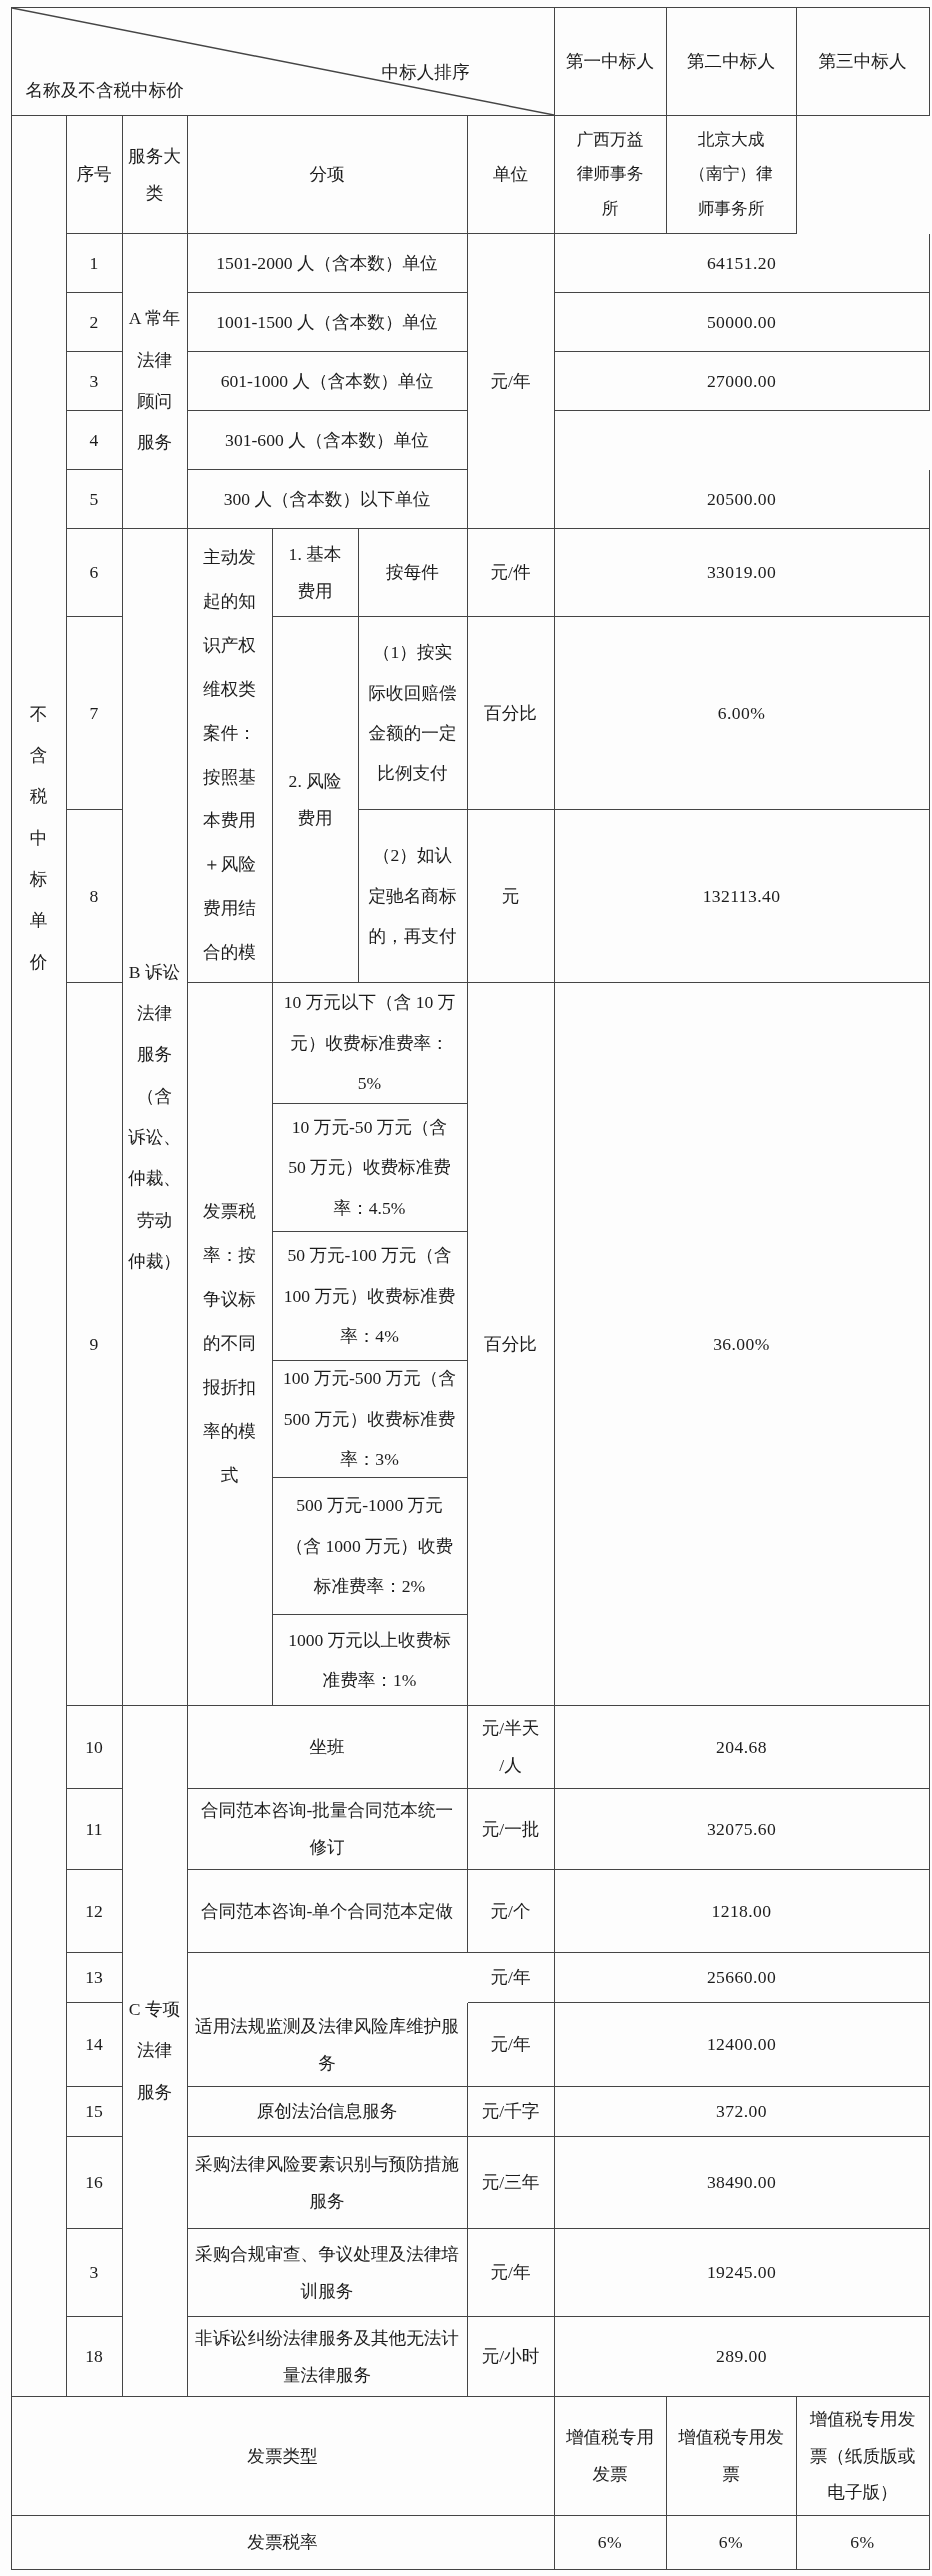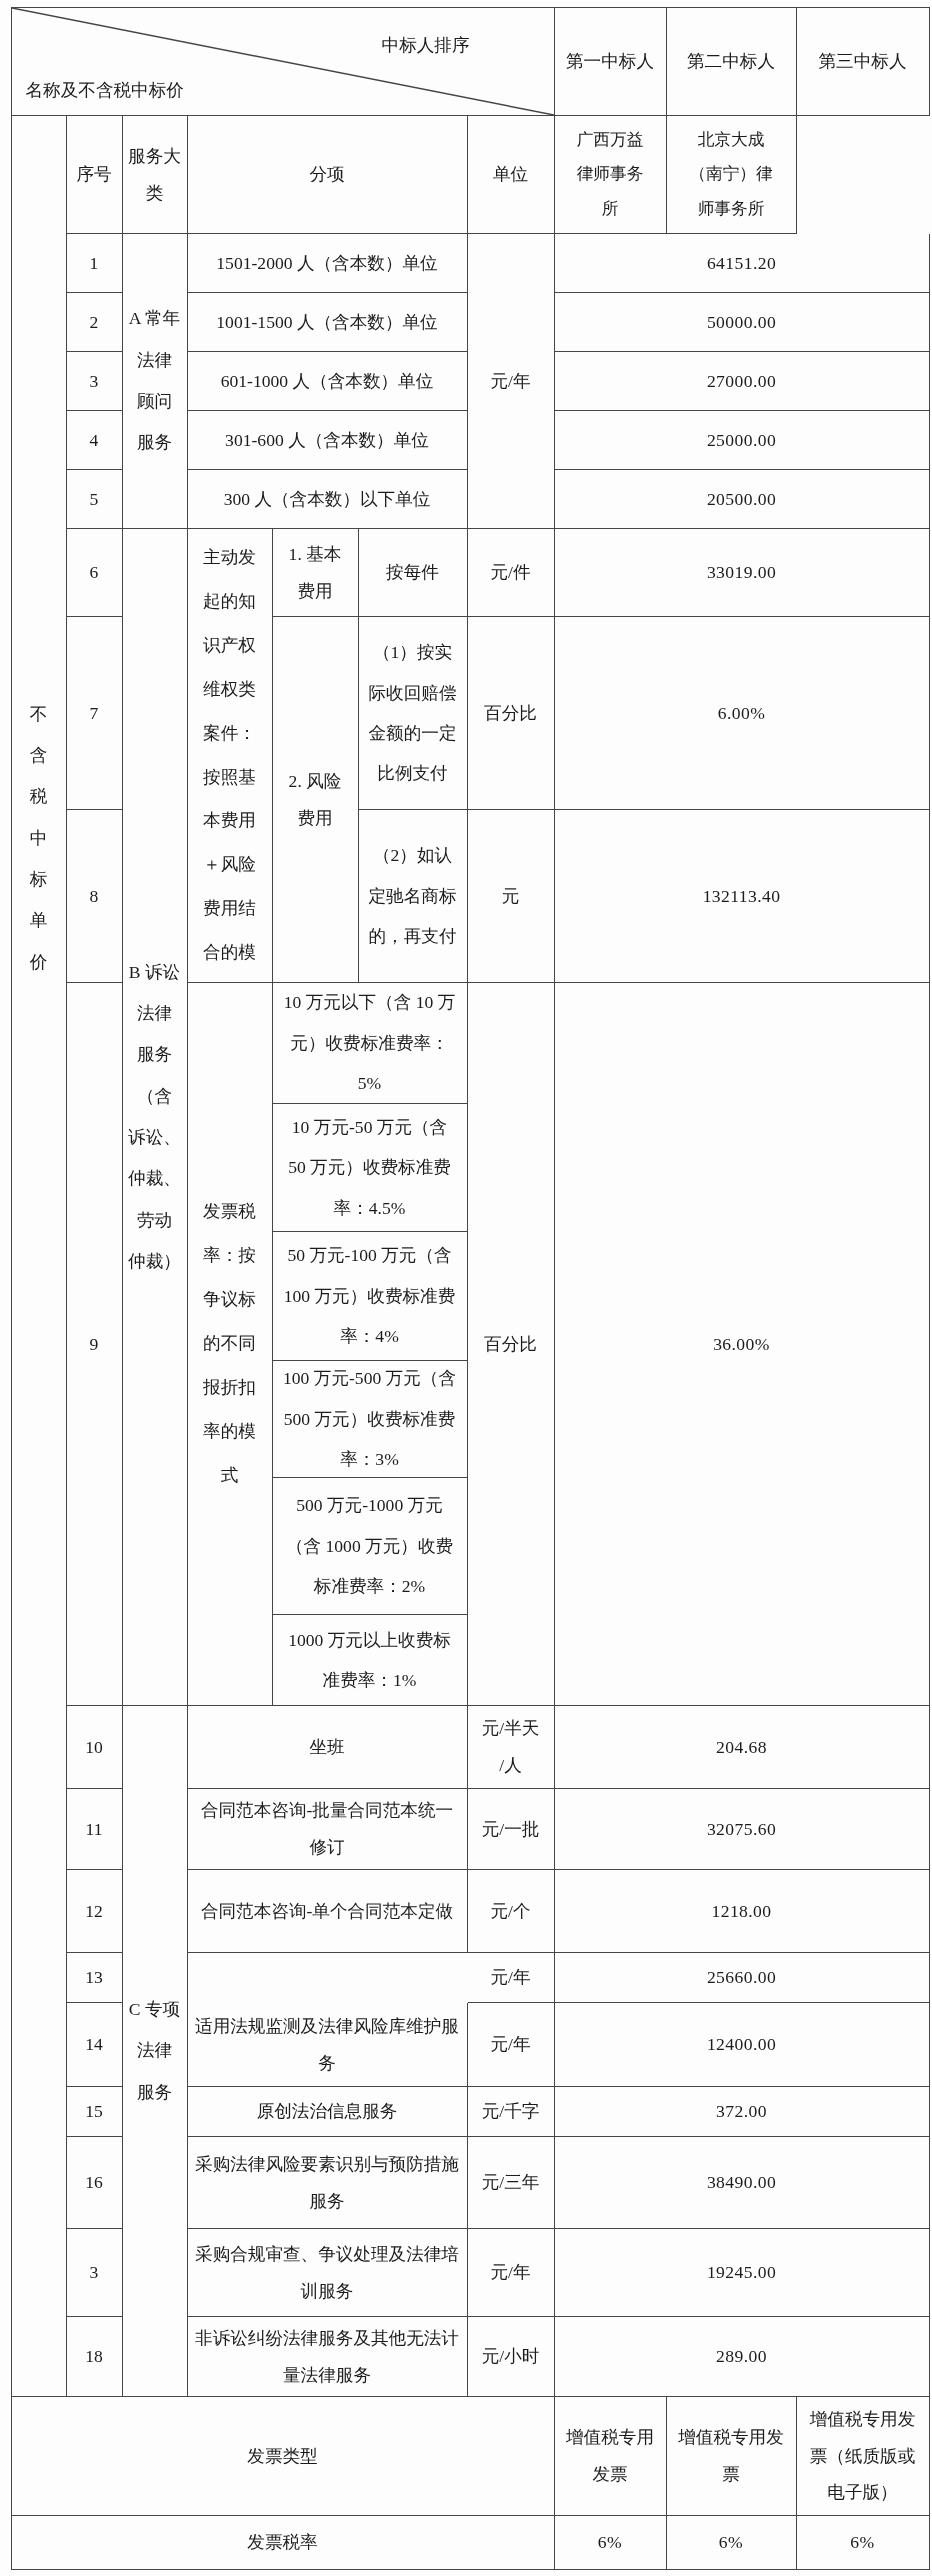--- a/index.html
+++ b/index.html
@@ -9,21 +9,21 @@
        grid-template-columns:55px 56px 65px 85px 86px 109px 87px 112px 130px 133px;
        grid-template-rows:108px 118px 59px 59px 59px 59px 59px 88px 193px 173px 121px 128px 129px 117px 137px 91px 83px 81px 83px 50px 84px 50px 92px 88px 80px 119px 54px;
        border-top:1.8px solid #454545;border-left:1.8px solid #454545;background:#fdfdfd;}
   .c{display:flex;align-items:center;justify-content:center;text-align:center;
      border-right:1.8px solid #454545;border-bottom:1.8px solid #454545;
      padding:1.8px 5.3px;box-sizing:border-box;font-size:17.6px;line-height:2.1;
      white-space:pre-line;overflow:hidden;}
   .corner{position:relative;display:block;padding:0;}
   .corner svg{position:absolute;left:0;top:0;width:100%;height:100%;display:block;}
   .corner .lab-l{position:absolute;left:14px;top:74px;font-size:17.6px;line-height:1;}
-  .corner .lab-r{position:absolute;right:84px;top:29px;font-size:17.6px;line-height:1;}
+  .corner .lab-r{position:absolute;right:84px;top:56px;font-size:17.6px;line-height:1;}
   .head{font-size:17.6px;}
   .firm{font-size:16.7px;padding:1.8px 16px;line-height:2.05;}
   .group{line-height:2.5;padding:1.8px 8.8px;}
   .cat{line-height:2.35;}
   .tier{line-height:2.3;padding:3.5px 8.8px;}
   .val{font-size:17.6px;letter-spacing:0.4px;}
   .pricecell{position:relative;}
   .vlabel{position:absolute;left:50%;top:31.7%;transform:translate(-50%,-50%);
           width:21px;word-break:break-all;line-height:2.35;font-size:17.6px;text-align:center;}
 </style>
@@ -66,21 +66,20 @@
 服务</div>
     <div class="c" style="grid-area:3/4/4/7">1501-2000 人（含本数）单位</div>
     <div class="c" style="grid-area:4/4/5/7">1001-1500 人（含本数）单位</div>
     <div class="c" style="grid-area:5/4/6/7">601-1000 人（含本数）单位</div>
     <div class="c" style="grid-area:6/4/7/7">301-600 人（含本数）单位</div>
     <div class="c" style="grid-area:7/4/8/7">300 人（含本数）以下单位</div>
     <div class="c" style="grid-area:3/7/8/8">元/年</div>
     <div class="c val" style="grid-area:3/8/4/11">64151.20</div>
     <div class="c val" style="grid-area:4/8/5/11">50000.00</div>
     <div class="c val" style="grid-area:5/8/6/11">27000.00</div>
-    <div class="c val" style="grid-area:6/8/7/11">25000.00</div>
     <div class="c val" style="grid-area:7/8/8/11">20500.00</div>
 
     <div class="c" style="grid-area:8/2/9/3">6</div>
     <div class="c" style="grid-area:9/2/10/3">7</div>
     <div class="c" style="grid-area:10/2/11/3">8</div>
     <div class="c cat" style="grid-area:8/3/17/4">B 诉讼
 法律
 服务
 （含
 诉讼、

